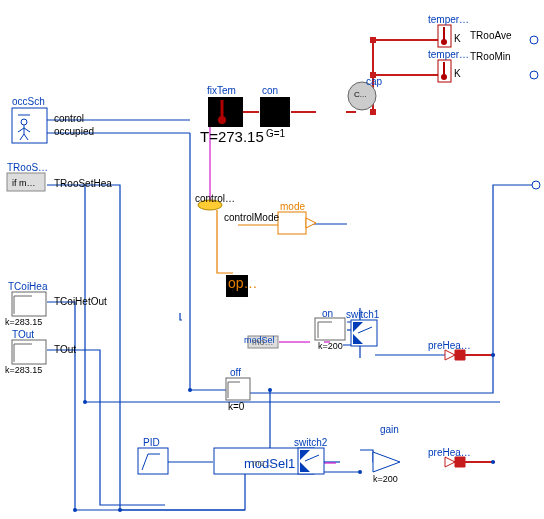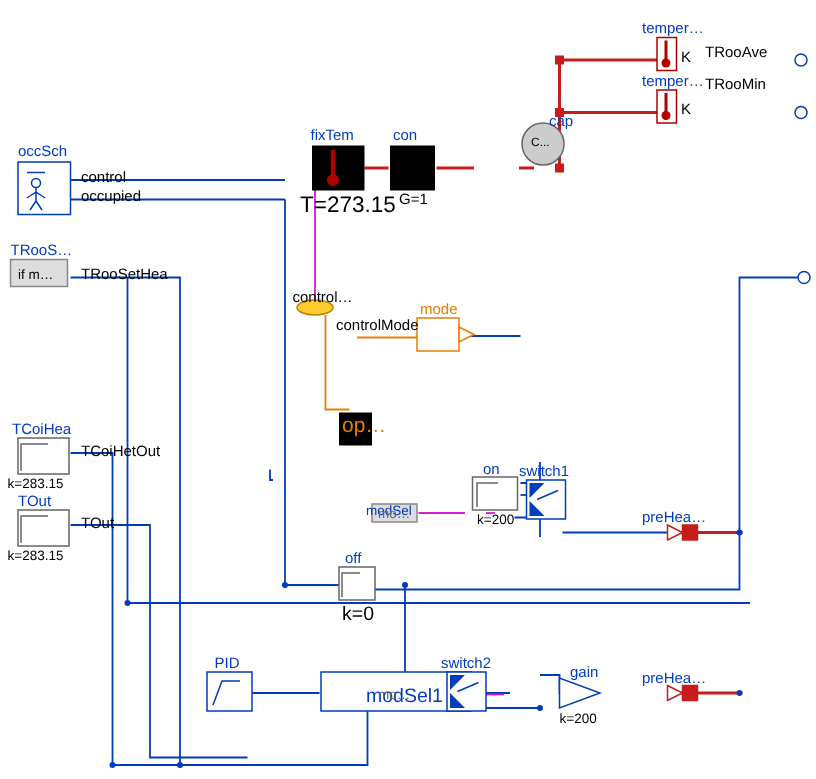--- a/index.html
+++ b/index.html
@@ -196,21 +196,21 @@
 <span class="lbl blue" style="left:244px;top:335px;font-size:9px">modSel</span>
 <span class="lbl" style="left:252px;top:337px;font-size:9px;color:#666">mo…</span>
 <span class="lbl blue" style="left:346px;top:309px">switch1</span>
 <span class="lbl blue" style="left:428px;top:340px">preHea…</span>
 
 <span class="lbl blue" style="left:12px;top:329px">TOut</span>
 <span class="lbl" style="left:54px;top:344px">TOut</span>
 <span class="lbl" style="left:5px;top:365px;font-size:9px">k=283.15</span>
 
 <span class="lbl blue" style="left:230px;top:367px">off</span>
-<span class="lbl" style="left:228px;top:401px;font-size:13px">k=0</span>
+<span class="lbl" style="left:228px;top:401px;font-size:10px">k=0</span>
 
 <span class="lbl blue" style="left:143px;top:437px">PID</span>
 <span class="lbl blue" style="left:244px;top:456px;font-size:13px">modSel1</span>
 <span class="lbl" style="left:252px;top:458px;font-size:9px;color:#666">mo…</span>
 <span class="lbl blue" style="left:294px;top:437px">switch2</span>
-<span class="lbl blue" style="left:380px;top:443px">gain</span>
+<span class="lbl blue" style="left:380px;top:424px">gain</span>
 <span class="lbl" style="left:373px;top:474px;font-size:9px">k=200</span>
 <span class="lbl blue" style="left:428px;top:447px">preHea…</span>
 
 </body></html>

